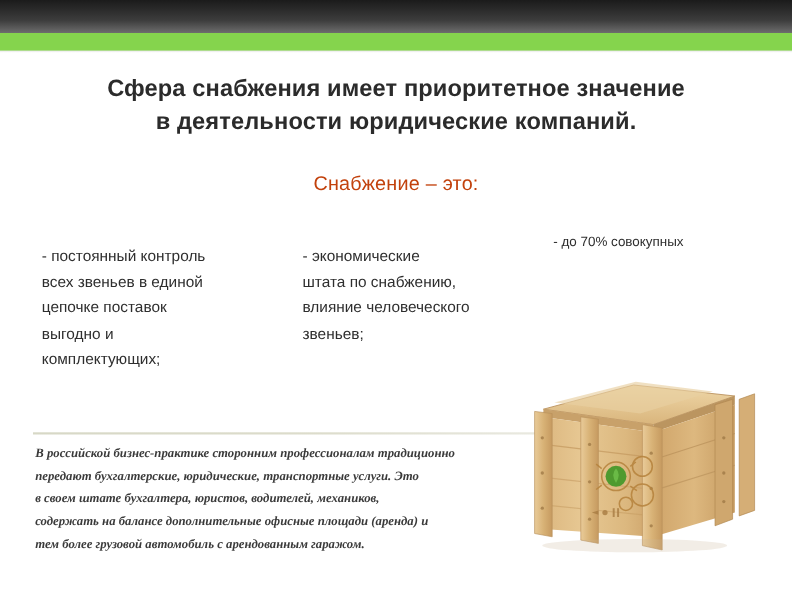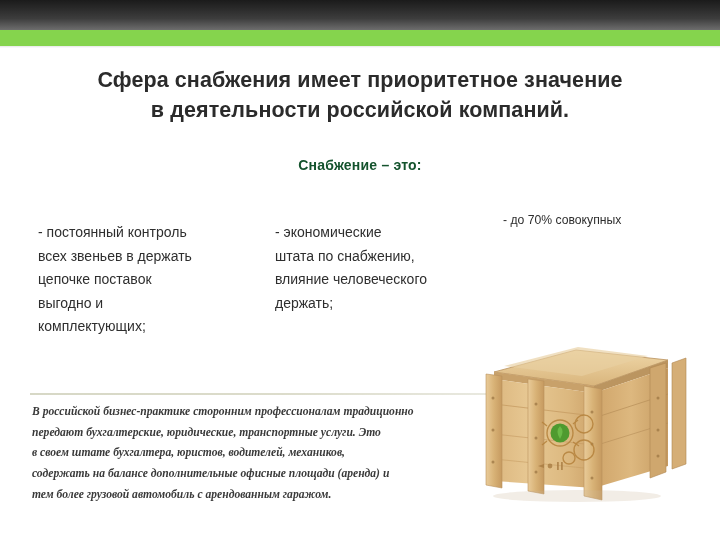--- a/index.html
+++ b/index.html
@@ -53,23 +53,23 @@
     font-weight: bold;
     line-height: 1.38;
     color: #2b2b2b;
     letter-spacing: 0.1px;
   }
   .subtitle {
     position: absolute;
     left: 110px; top: 157px;
     width: 500px;
     text-align: center;
-    font-size: 14px;
-    font-weight: bold;
-    color: #14532d;
+    font-size: 18px;
+    font-weight: normal;
+    color: #c2410c;
     letter-spacing: 0.2px;
   }
 
   
   .col {
     position: absolute;
     font-size: 14px;
     line-height: 1.68;
     color: #2e2e2e;
   }
@@ -108,38 +108,38 @@
 <body>
 
 <div id="slide">
 
   <div class="bar-dark"></div>
   <div class="bar-green"></div>
   <div class="bar-green-shadow"></div>
 
   <div class="title">
     <div>Сфера снабжения имеет приоритетное значение</div>
-    <div>в деятельности российской компаний.</div>
+    <div>в деятельности юридические компаний.</div>
   </div>
 
   <div class="subtitle">Снабжение – это:</div>
 
   <div class="col col-1">
     <div>- постоянный контроль</div>
-    <div>всех звеньев в держать</div>
+    <div>всех звеньев в единой</div>
     <div>цепочке поставок</div>
     <div>выгодно и</div>
     <div>комплектующих;</div>
   </div>
 
   <div class="col col-2">
     <div>- экономические</div>
     <div>штата по снабжению,</div>
     <div>влияние человеческого</div>
-    <div>держать;</div>
+    <div>звеньев;</div>
   </div>
 
   <div class="col col-3">
     <div>- до 70% совокупных</div>
   </div>
 
   <div class="divider"></div>
 
   <div class="note">
     <div>В российской бизнес-практике сторонним профессионалам традиционно</div>

